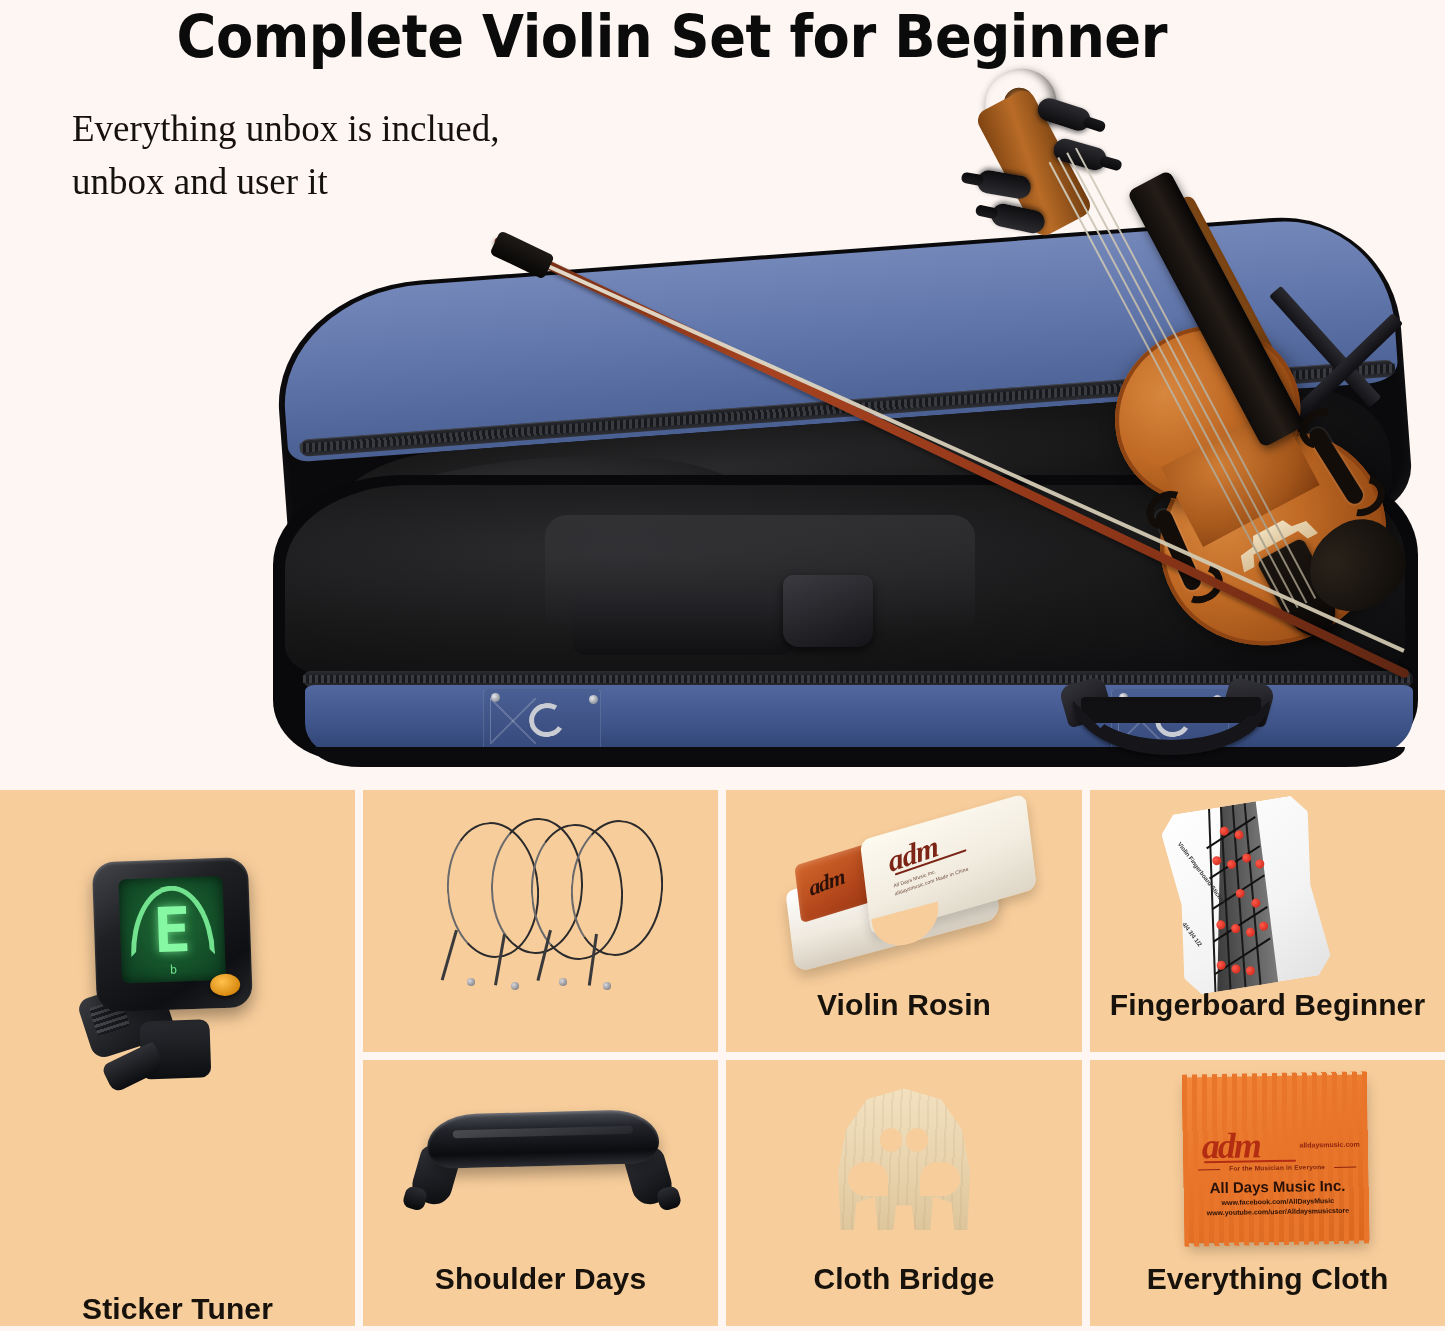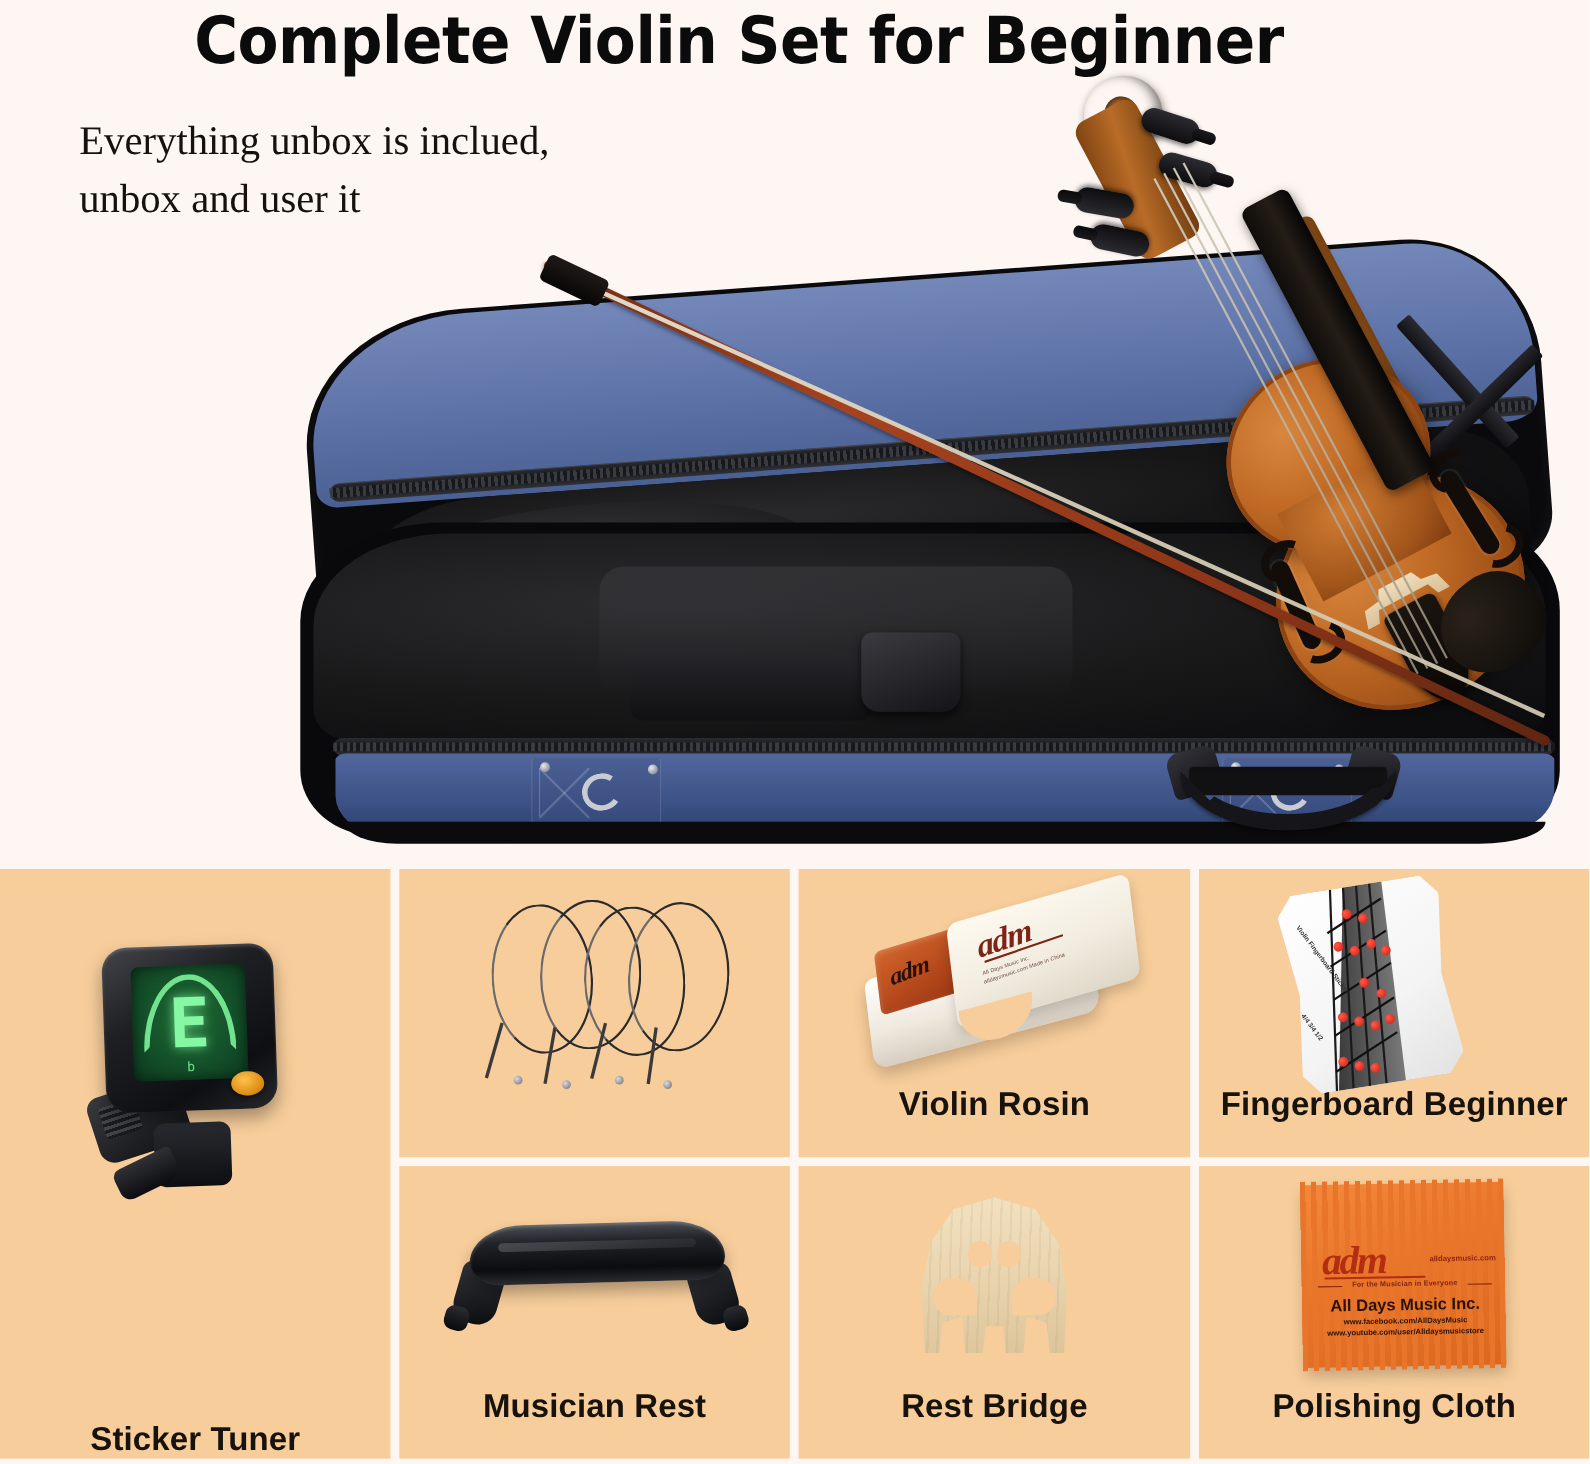--- a/index.html
+++ b/index.html
@@ -775,42 +775,42 @@
   </div>
 
   <div class="card">
     <div class="art">
       <div class="shrest">
         <div class="shrest-foot l"></div>
         <div class="shrest-foot r"></div>
         <div class="shrest-bar"></div>
       </div>
     </div>
-    <div class="card-label">Musician Rest</div>
+    <div class="card-label">Shoulder Days</div>
   </div>
 
   <div class="card">
     <div class="art">
       <div class="bridge-art">
         <div class="bridge-grain"></div>
         <div class="bridge-heart"></div>
         <div class="bridge-kidney l"></div>
         <div class="bridge-kidney r"></div>
       </div>
     </div>
-    <div class="card-label">Rest Bridge</div>
+    <div class="card-label">Cloth Bridge</div>
   </div>
 
   <div class="card">
     <div class="art">
       <div class="cloth">
         <div class="cloth-logo">adm</div>
         <div class="cloth-site">alldaysmusic.com</div>
         <div class="cloth-tag">For the Musician in Everyone</div>
         <div class="cloth-name">All Days Music Inc.</div>
         <div class="cloth-url u1">www.facebook.com/AllDaysMusic</div>
         <div class="cloth-url u2">www.youtube.com/user/Alldaysmusicstore</div>
       </div>
     </div>
-    <div class="card-label">Polishing Cloth</div>
+    <div class="card-label">Everything Cloth</div>
   </div>
 
 </div>
 
 </body></html>

